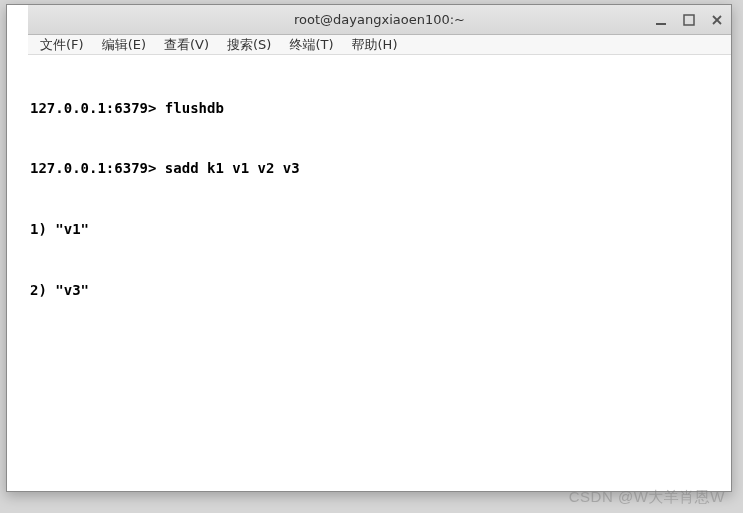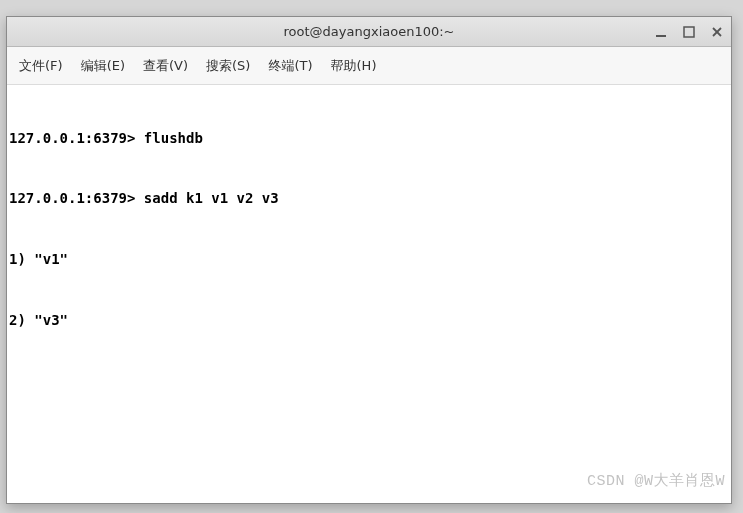--- a/index.html
+++ b/index.html
@@ -9,28 +9,29 @@
       font-size: 13px;
       padding: 0;
       overflow: hidden;
       width: 743px;
       height: 513px;
       position: relative;
     }
     .window {
       position: absolute;
       left: 6px;
-      top: 16px;
+      top: 4px;
       width: 726px;
       height: 488px;
       background: #ffffff;
       border: 1px solid #8a8a8a;
       box-shadow: 0 4px 12px rgba(0,0,0,0.25);
       display: flex;
       flex-direction: column;
+      padding-left: 21px;
     }
     .title-bar {
       height: 30px;
       background: linear-gradient(to bottom, #e6e6e6, #d8d8d8);
       border-bottom: 1px solid #b8b8b8;
       display: flex;
       align-items: center;
       justify-content: center;
       position: relative;
       color: #444;
@@ -53,21 +54,21 @@
       width: 16px;
       height: 16px;
       display: flex;
       align-items: center;
       justify-content: center;
       cursor: pointer;
       color: #555;
     }
     .win-btn svg { display: block; }
     .menu-bar {
-      height: 38px;
+      height: 20px;
       background: #f7f7f7;
       border-bottom: 1px solid #dcdcdc;
       display: flex;
       align-items: center;
       padding: 0 6px;
       gap: 6px;
     }
     .menu-item {
       padding: 2px 6px;
       color: #333;
@@ -83,24 +84,24 @@
       color: #000;
       padding: 2px 2px;
       overflow-y: auto;
       white-space: pre;
       position: relative;
     }
     .line { white-space: pre; font-weight: bold; }
     .watermark {
       position: absolute;
       right: 18px;
-      bottom: 23px;
+      bottom: 6px;
       font-size: 15px;
       color: rgba(120,120,120,0.45);
-      font-family: Liberation Mono, monospace;
+      font-family: Liberation Sans, sans-serif;
       letter-spacing: 0.5px;
       pointer-events: none;
     }
   </style>
 </head>
 <body>
 
 <div class="window">
 
   <div class="title-bar">

